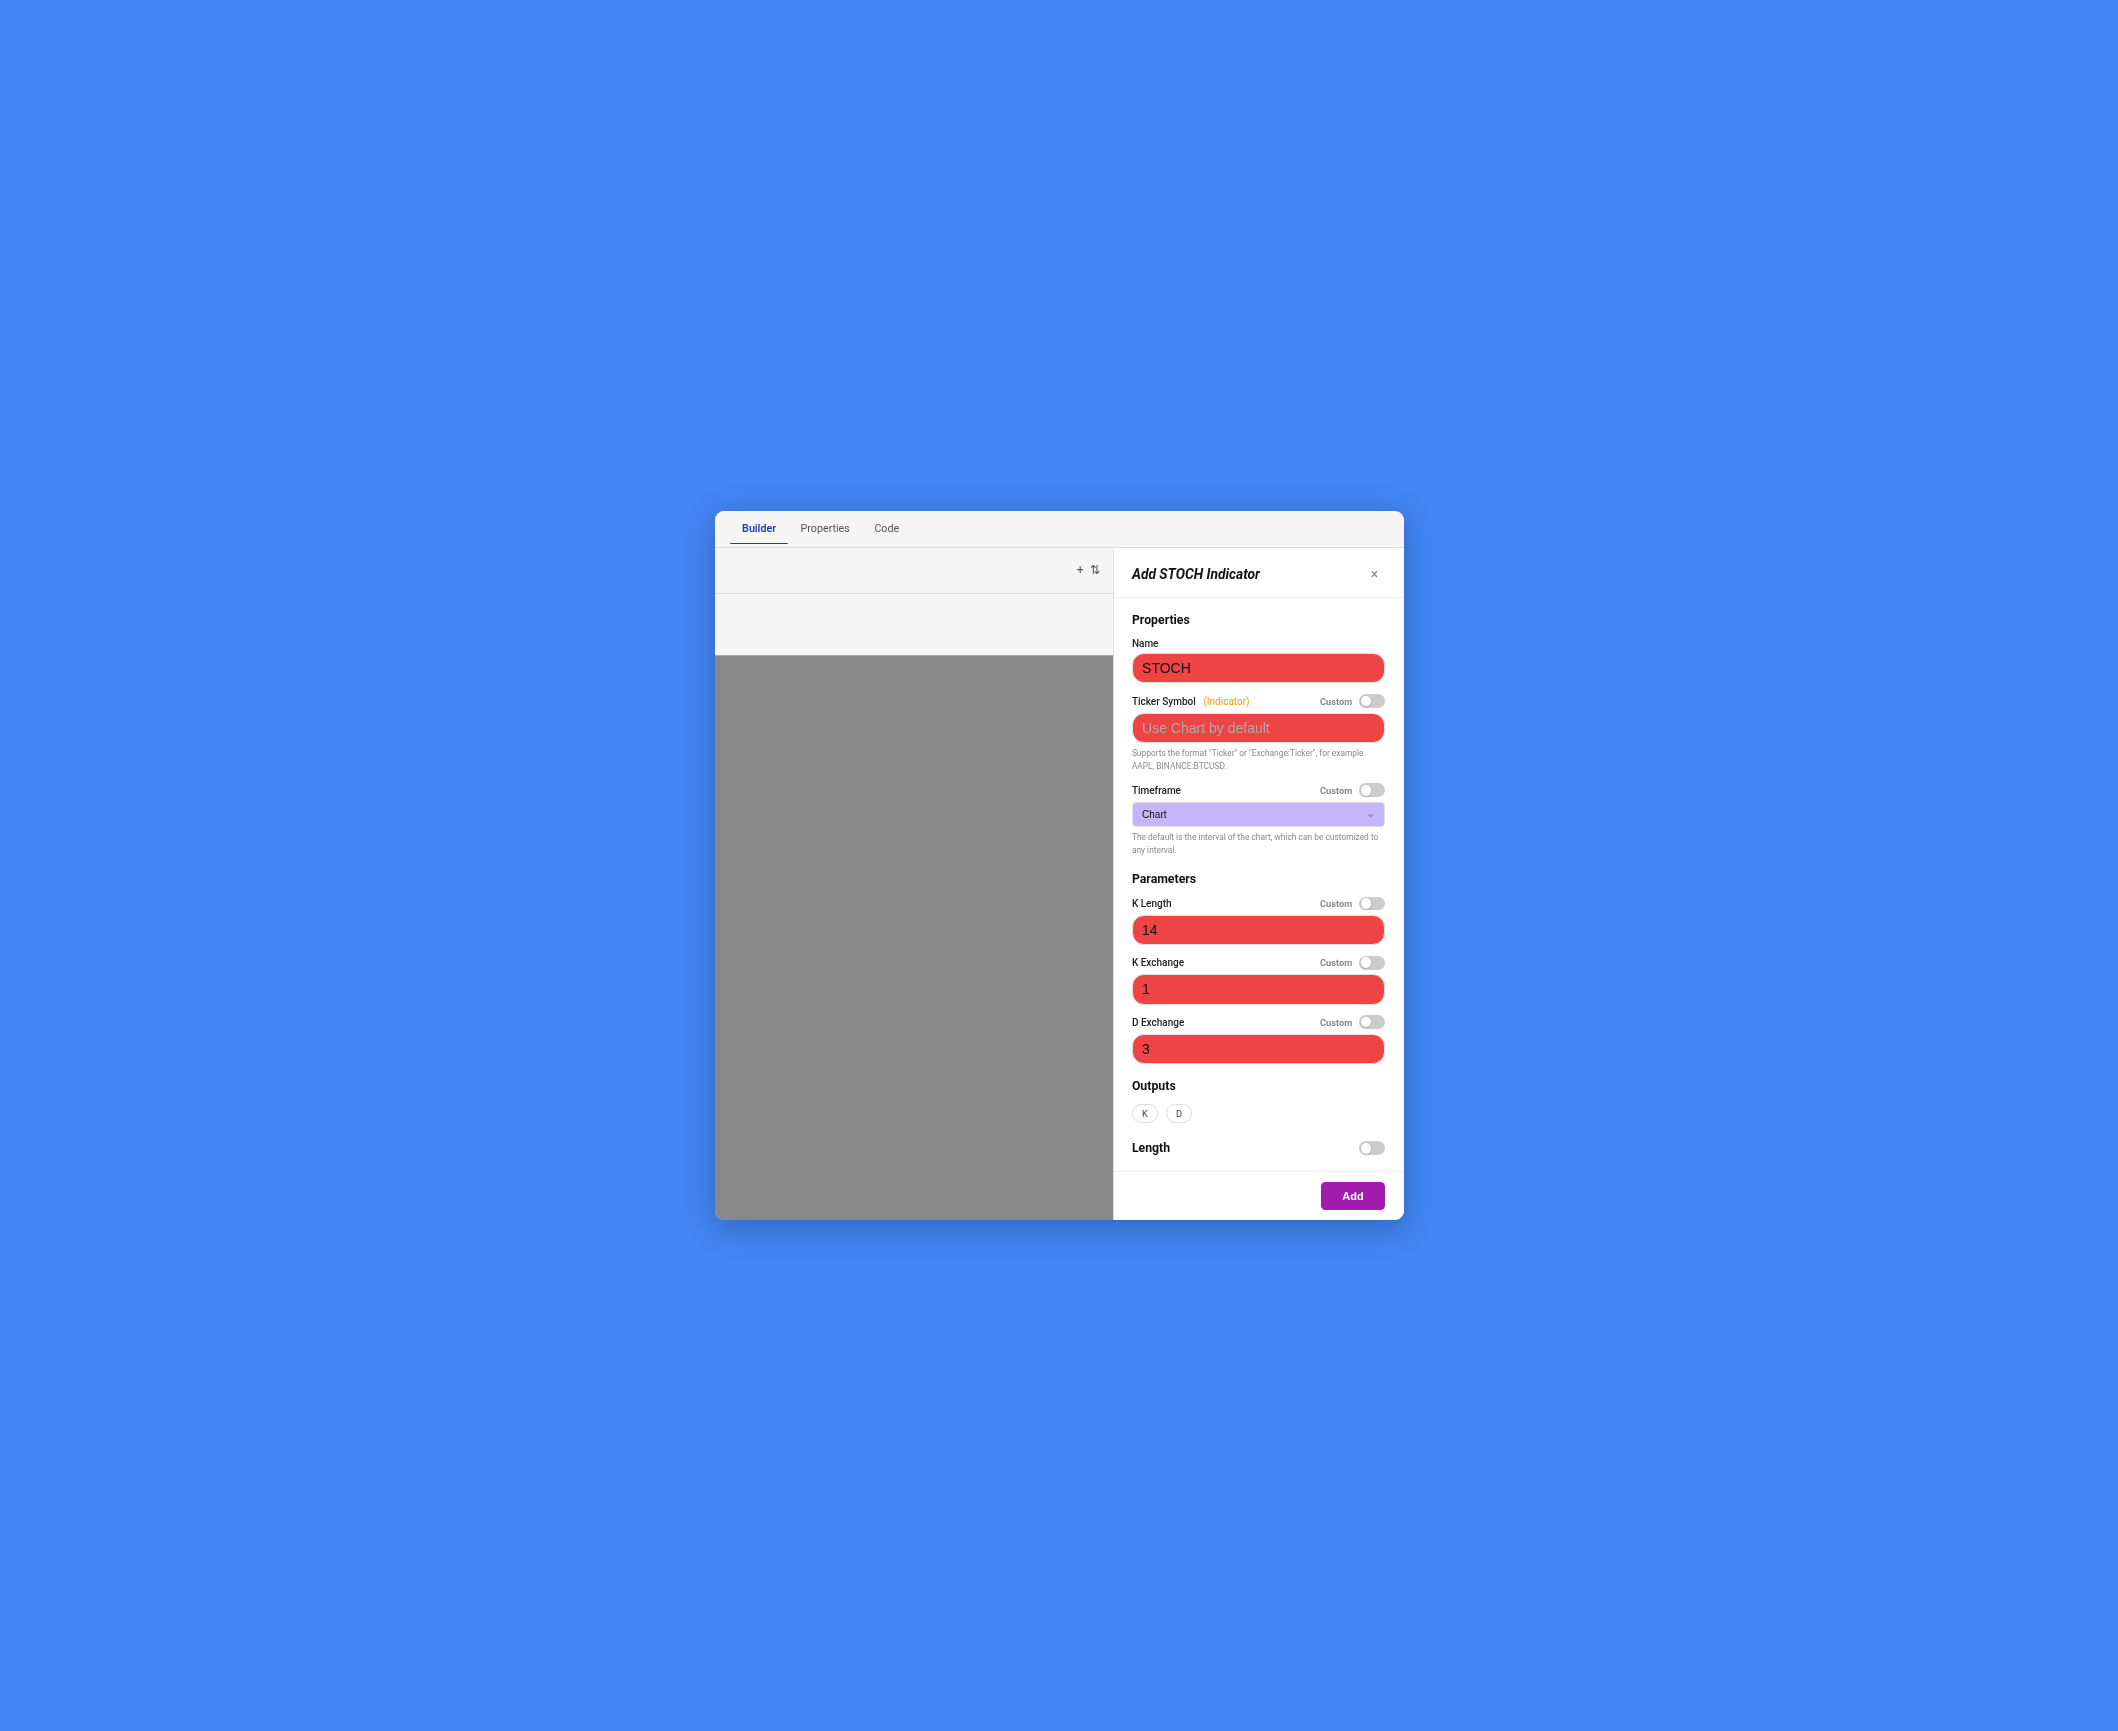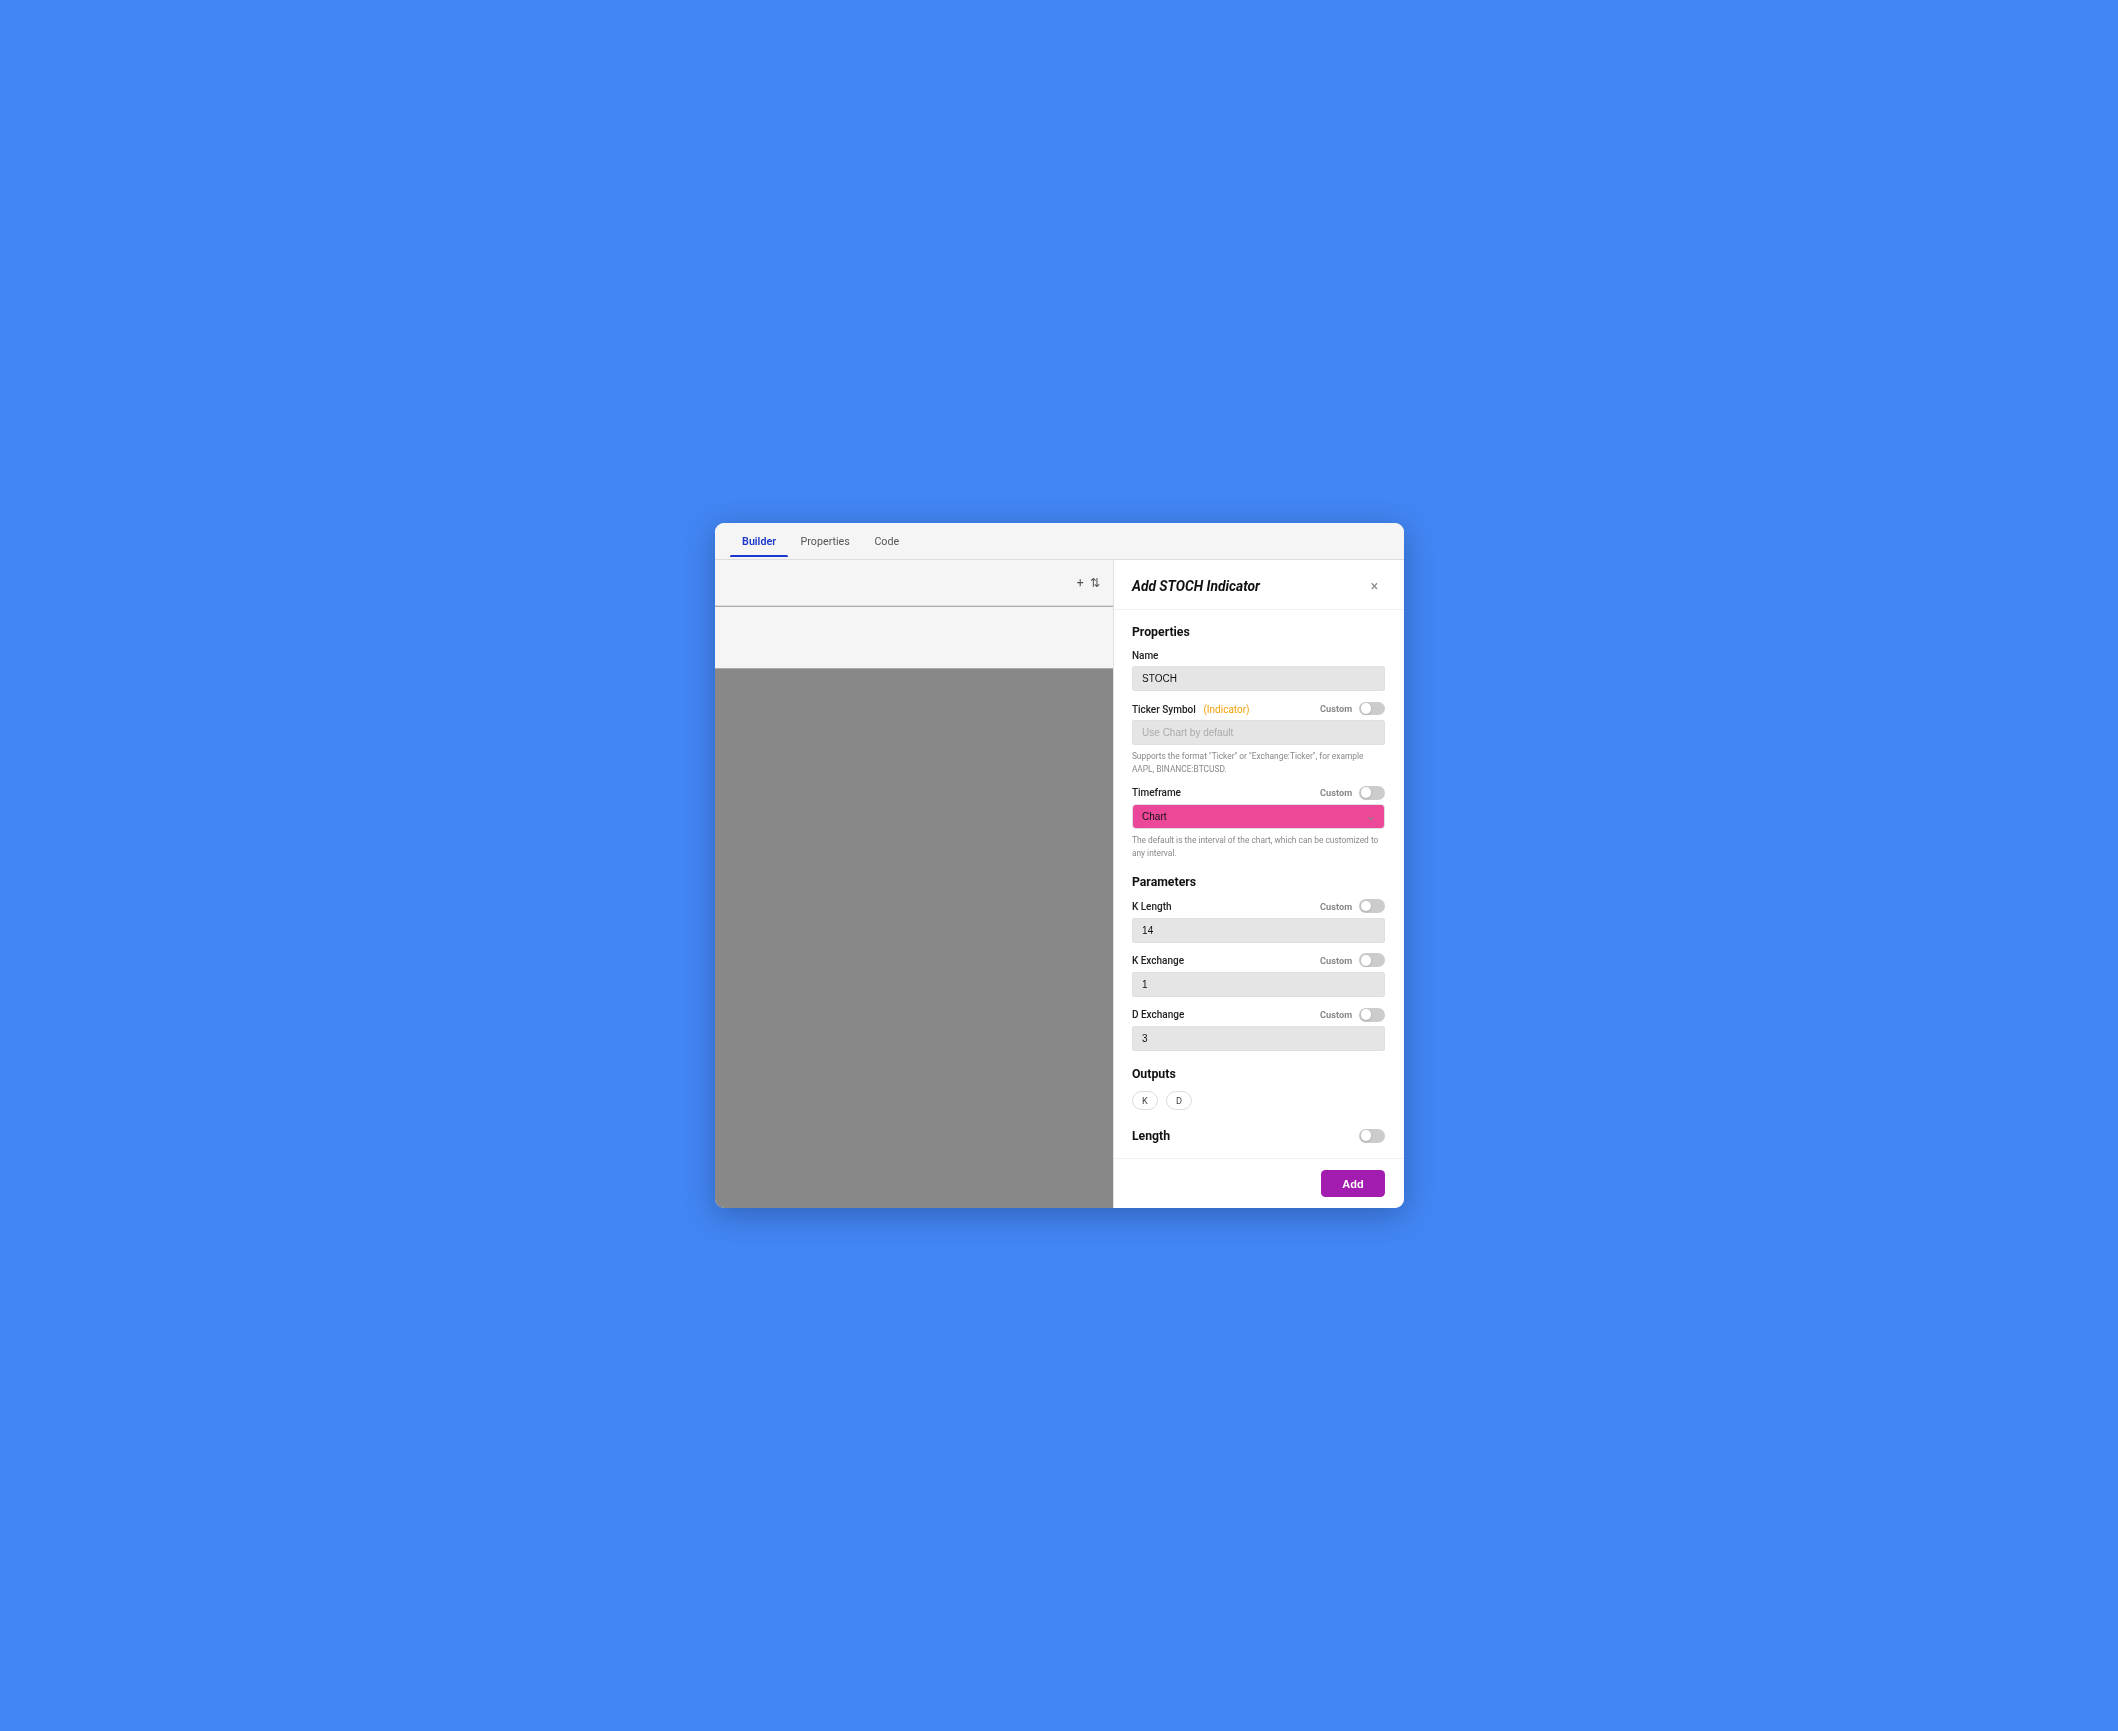--- a/index.html
+++ b/index.html
@@ -172,38 +172,38 @@
       top: 1.5px;
       left: 1.5px;
       transition: left 0.2s;
       box-shadow: 0 0.8px 2.3px rgba(0,0,0,0.2);
     }
     
     .text-input {
       width: 100%;
       padding: 6.1px 9.2px;
       border: 0.8px solid #e0e0e0;
-      border-radius: 2px;
-      font-size: 10px;
+      border-radius: 12px;
+      font-size: 14px;
       color: #111;
-      background: #e5e5e5;
+      background: #ef4444;
       outline: none;
     }
     .text-input::placeholder {
       color: #aaa;
     }
     
     .select-input {
       width: 100%;
       padding: 6.1px 9.2px;
       border: 0.8px solid #e0e0e0;
       border-radius: 4.6px;
       font-size: 10px;
       color: #111;
-      background: #ec4899;
+      background: #c4b5fd;
       outline: none;
       appearance: none;
       -webkit-appearance: none;
       cursor: pointer;
     }
     .select-wrapper {
       position: relative;
     }
     .select-wrapper::after {
       content: '⌄';

